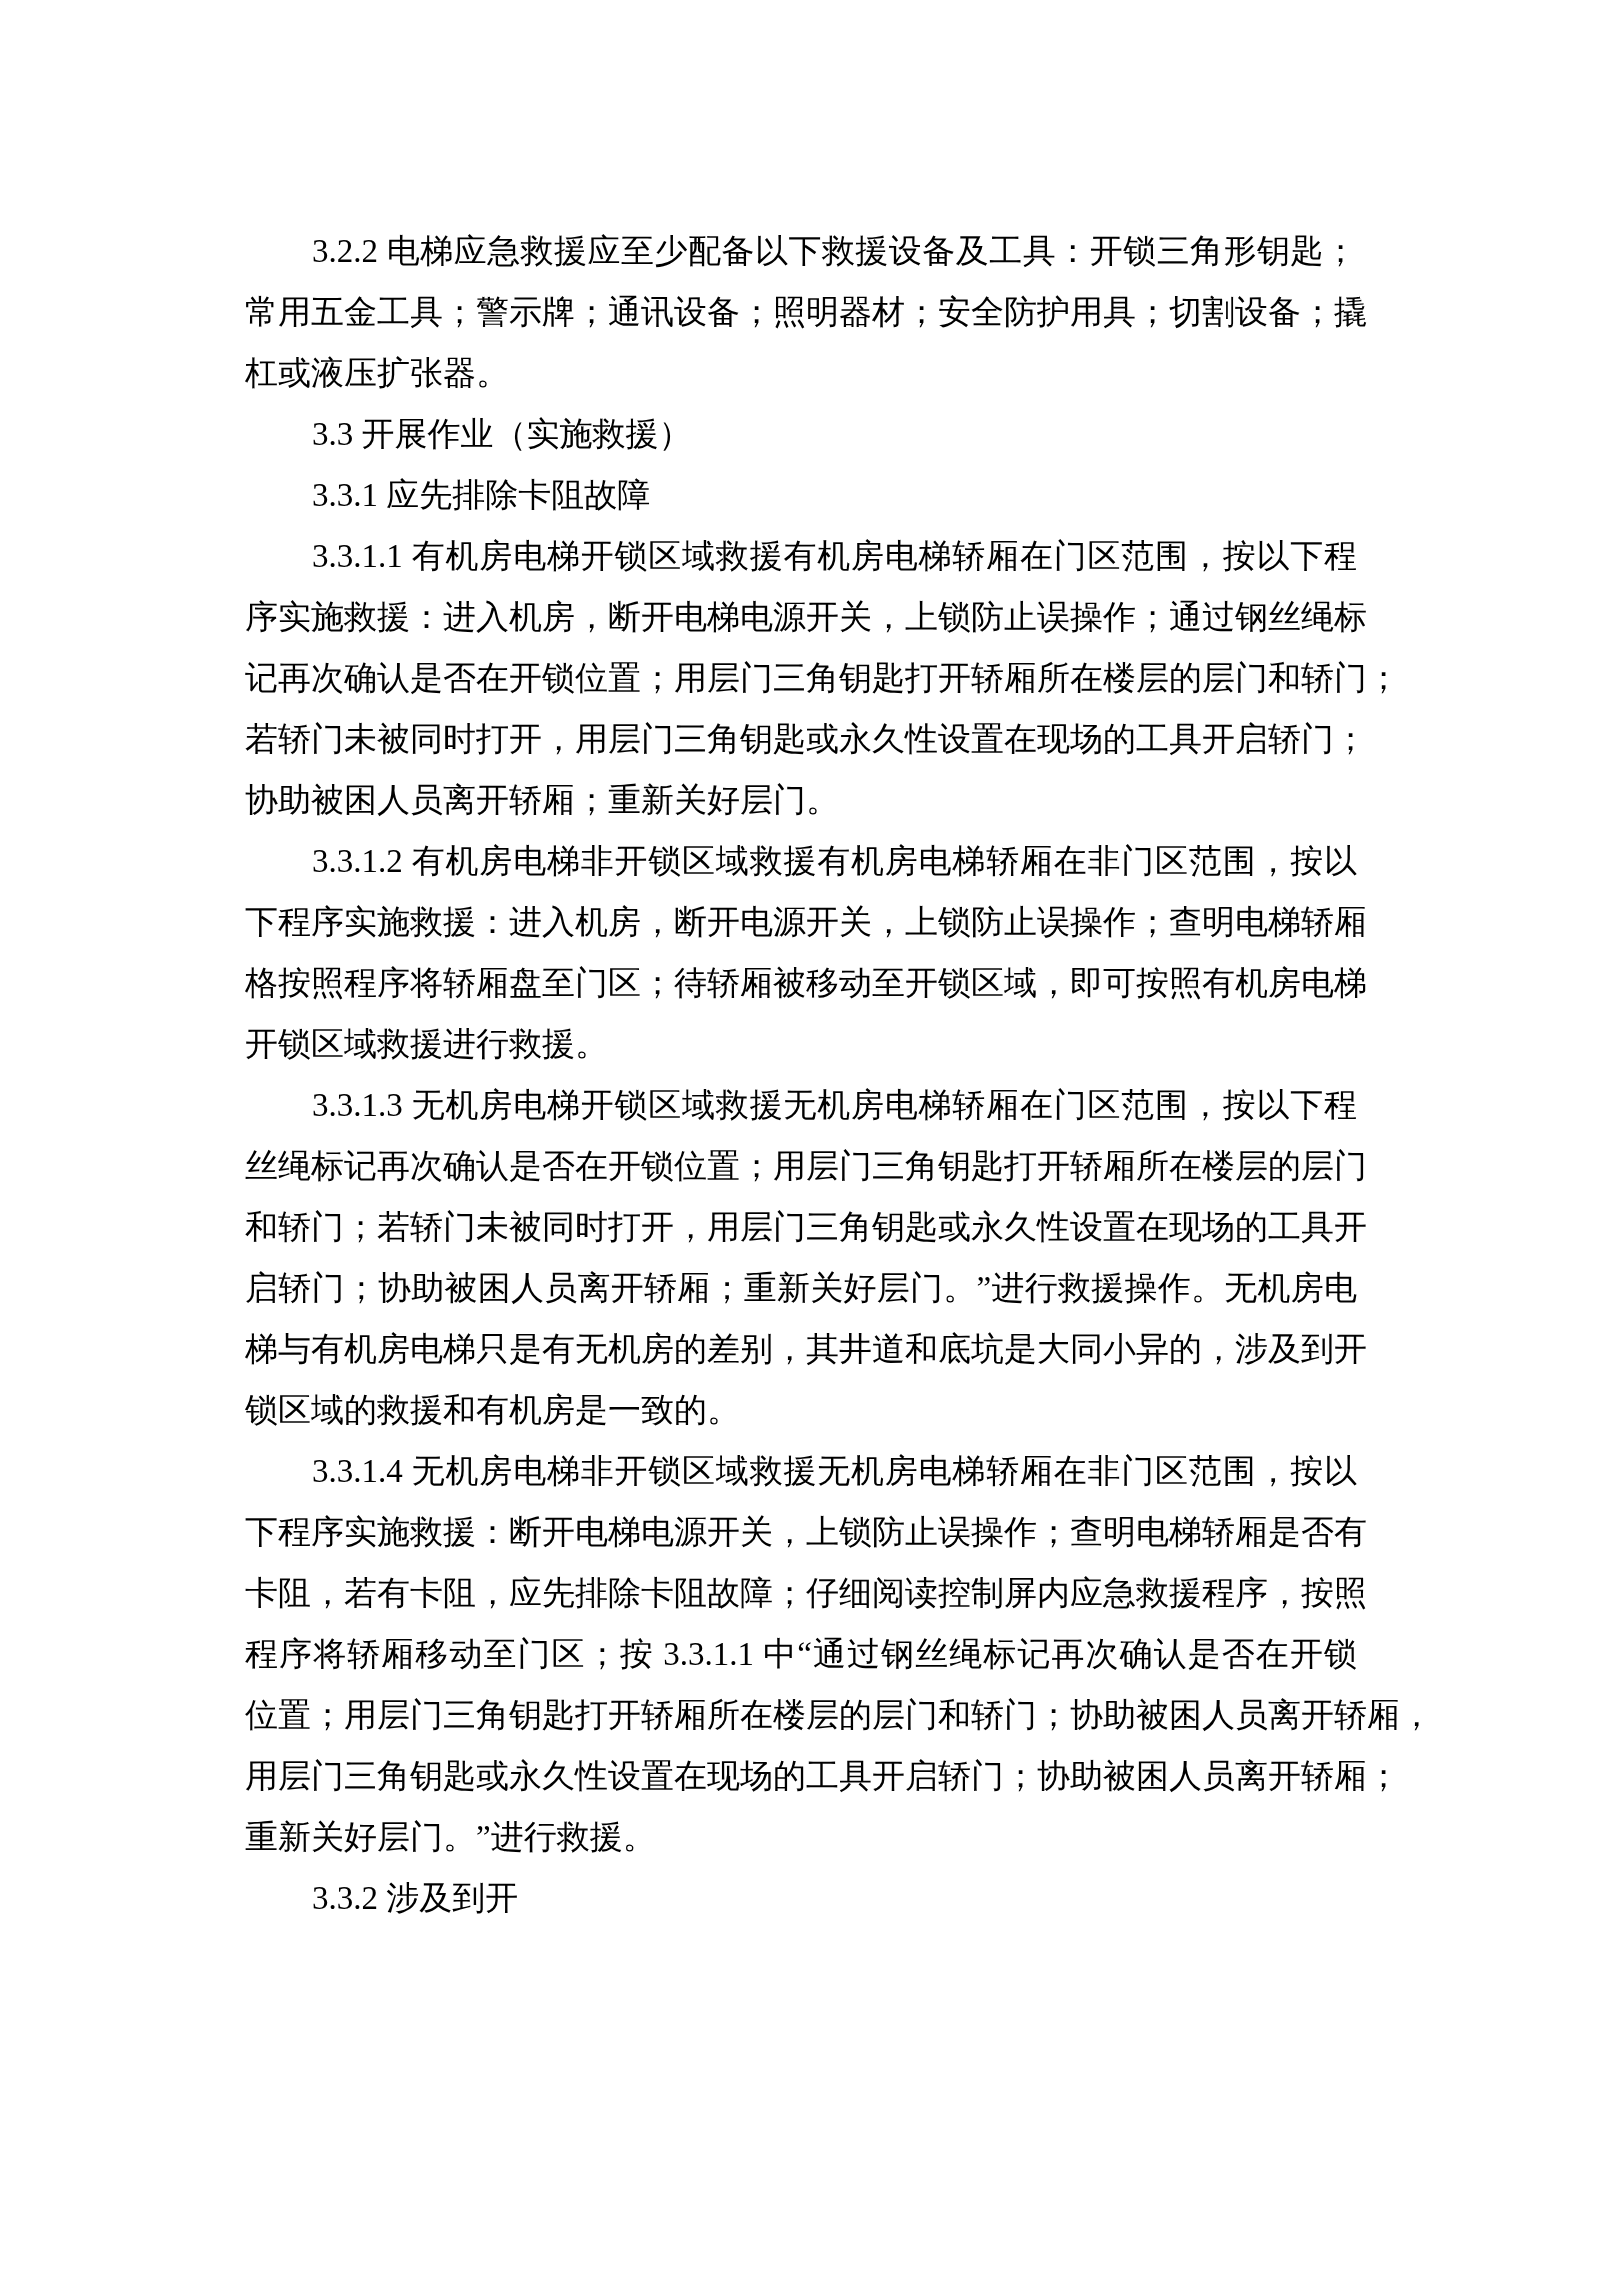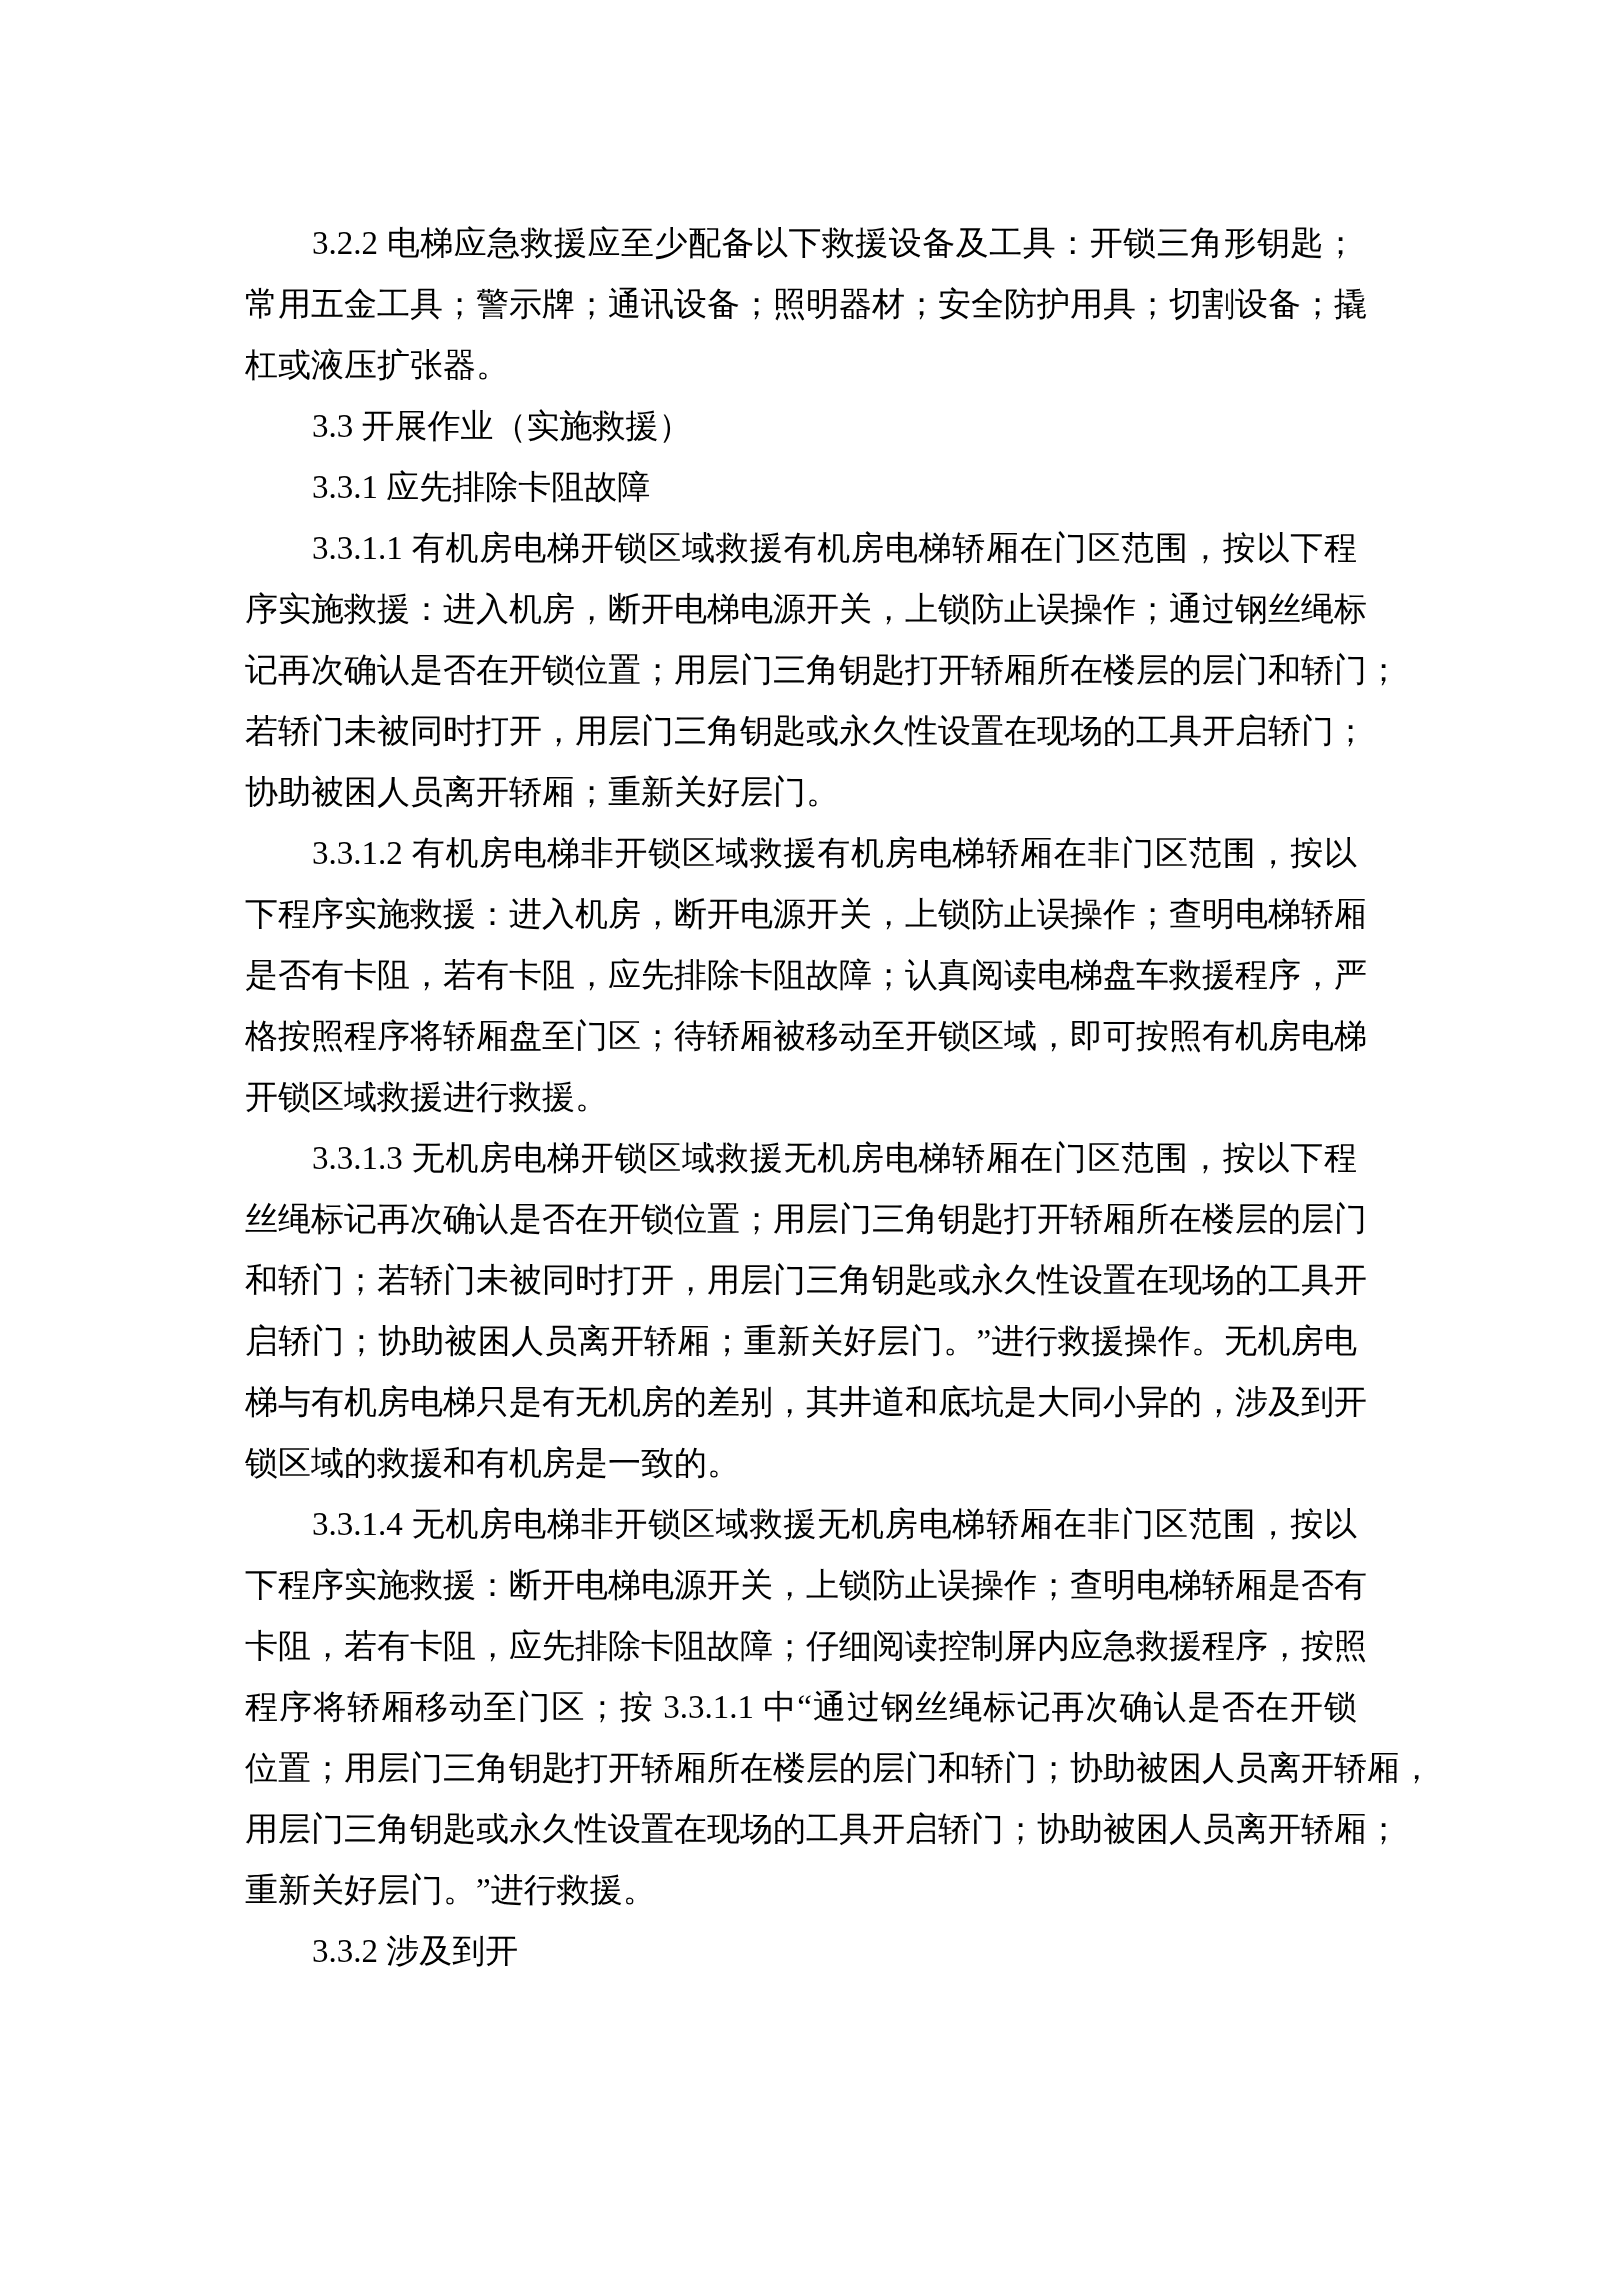--- a/index.html
+++ b/index.html
@@ -10,21 +10,21 @@
   .page {
     position: relative;
     width: 1621px;
     height: 2293px;
     background: #ffffff;
     overflow: hidden;
   }
   .doc {
     position: absolute;
     left: 245px;
-    top: 213px;
+    top: 221px;
     width: 1112px;
     color: #000000;
     font-family: "Liberation Serif", "DejaVu Serif", serif;
     font-size: 33px;
     line-height: 61px;
     font-weight: 400;
   }
   .para {
     margin: 0;
     padding: 0;
@@ -61,21 +61,20 @@
       <div class="para">
         <div class="line ind j">3.3.1.1 有机房电梯开锁区域救援有机房电梯轿厢在门区范围，按以下程</div>
         <div class="line j">序实施救援：进入机房，断开电梯电源开关，上锁防止误操作；通过钢丝绳标</div>
         <div class="line j">记再次确认是否在开锁位置；用层门三角钥匙打开轿厢所在楼层的层门和轿门；</div>
         <div class="line j">若轿门未被同时打开，用层门三角钥匙或永久性设置在现场的工具开启轿门；</div>
         <div class="line">协助被困人员离开轿厢；重新关好层门。</div>
       </div>
       <div class="para">
         <div class="line ind j">3.3.1.2 有机房电梯非开锁区域救援有机房电梯轿厢在非门区范围，按以</div>
         <div class="line j">下程序实施救援：进入机房，断开电源开关，上锁防止误操作；查明电梯轿厢</div>
-        <div class="line j">是否有卡阻，若有卡阻，应先排除卡阻故障；认真阅读电梯盘车救援程序，严</div>
         <div class="line j">格按照程序将轿厢盘至门区；待轿厢被移动至开锁区域，即可按照有机房电梯</div>
         <div class="line">开锁区域救援进行救援。</div>
       </div>
       <div class="para">
         <div class="line ind j">3.3.1.3 无机房电梯开锁区域救援无机房电梯轿厢在门区范围，按以下程</div>
         <div class="line j">丝绳标记再次确认是否在开锁位置；用层门三角钥匙打开轿厢所在楼层的层门</div>
         <div class="line j">和轿门；若轿门未被同时打开，用层门三角钥匙或永久性设置在现场的工具开</div>
         <div class="line j">启轿门；协助被困人员离开轿厢；重新关好层门。”进行救援操作。无机房电</div>
         <div class="line j">梯与有机房电梯只是有无机房的差别，其井道和底坑是大同小异的，涉及到开</div>
         <div class="line">锁区域的救援和有机房是一致的。</div>

